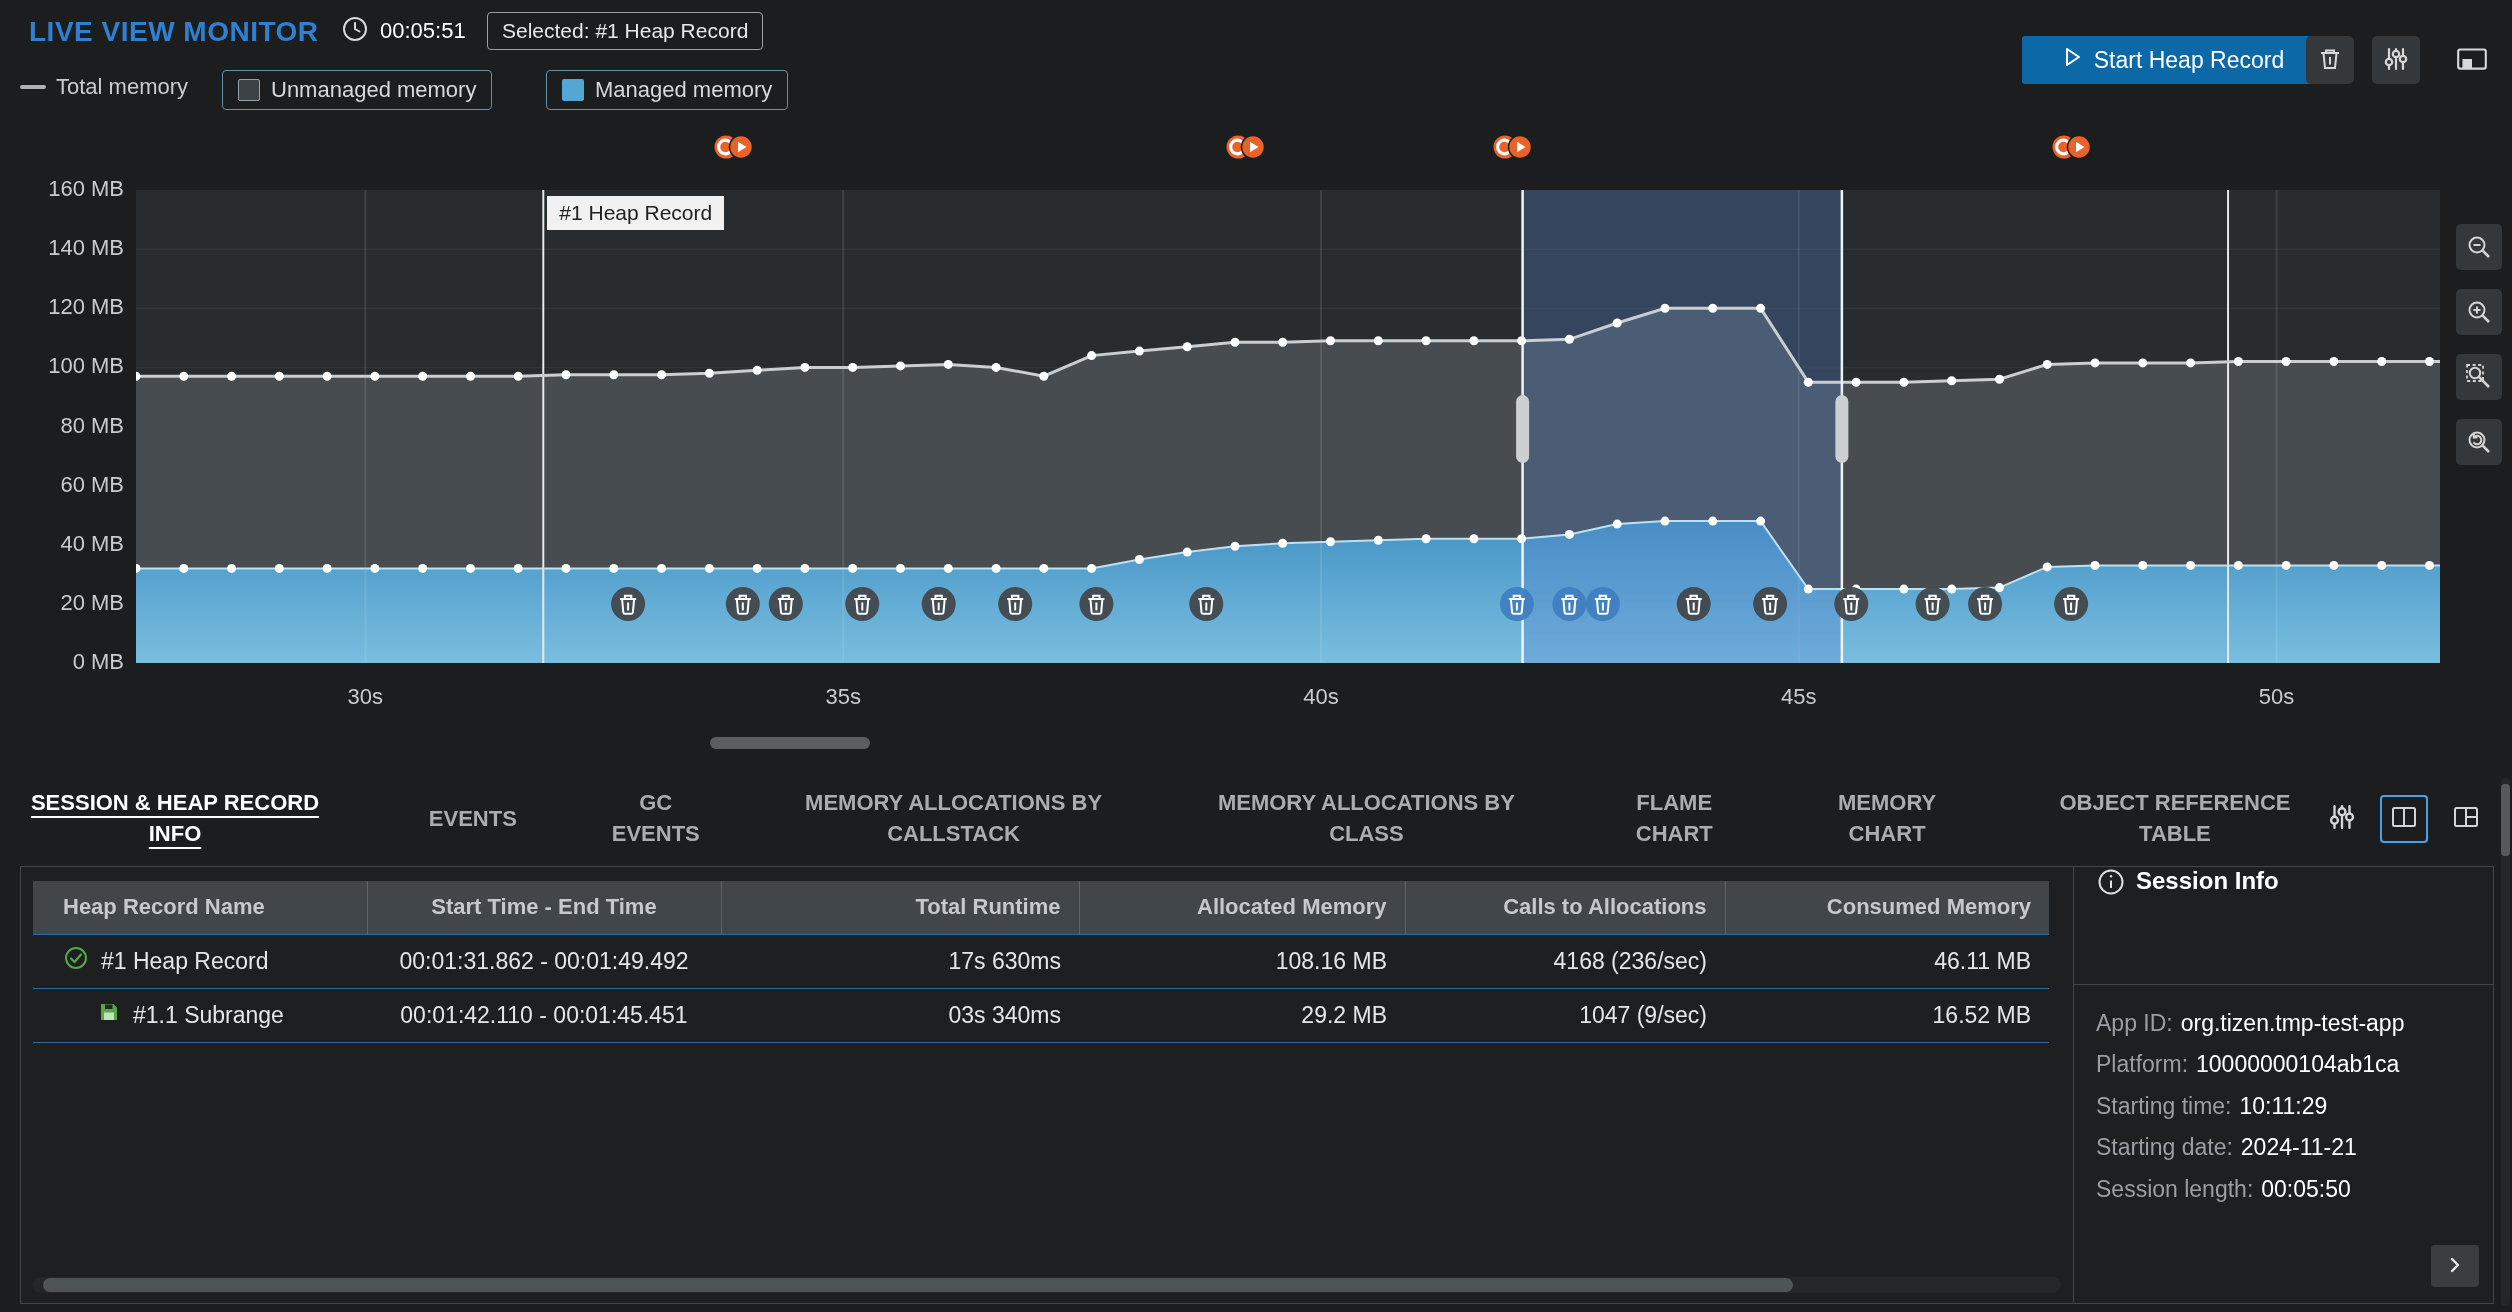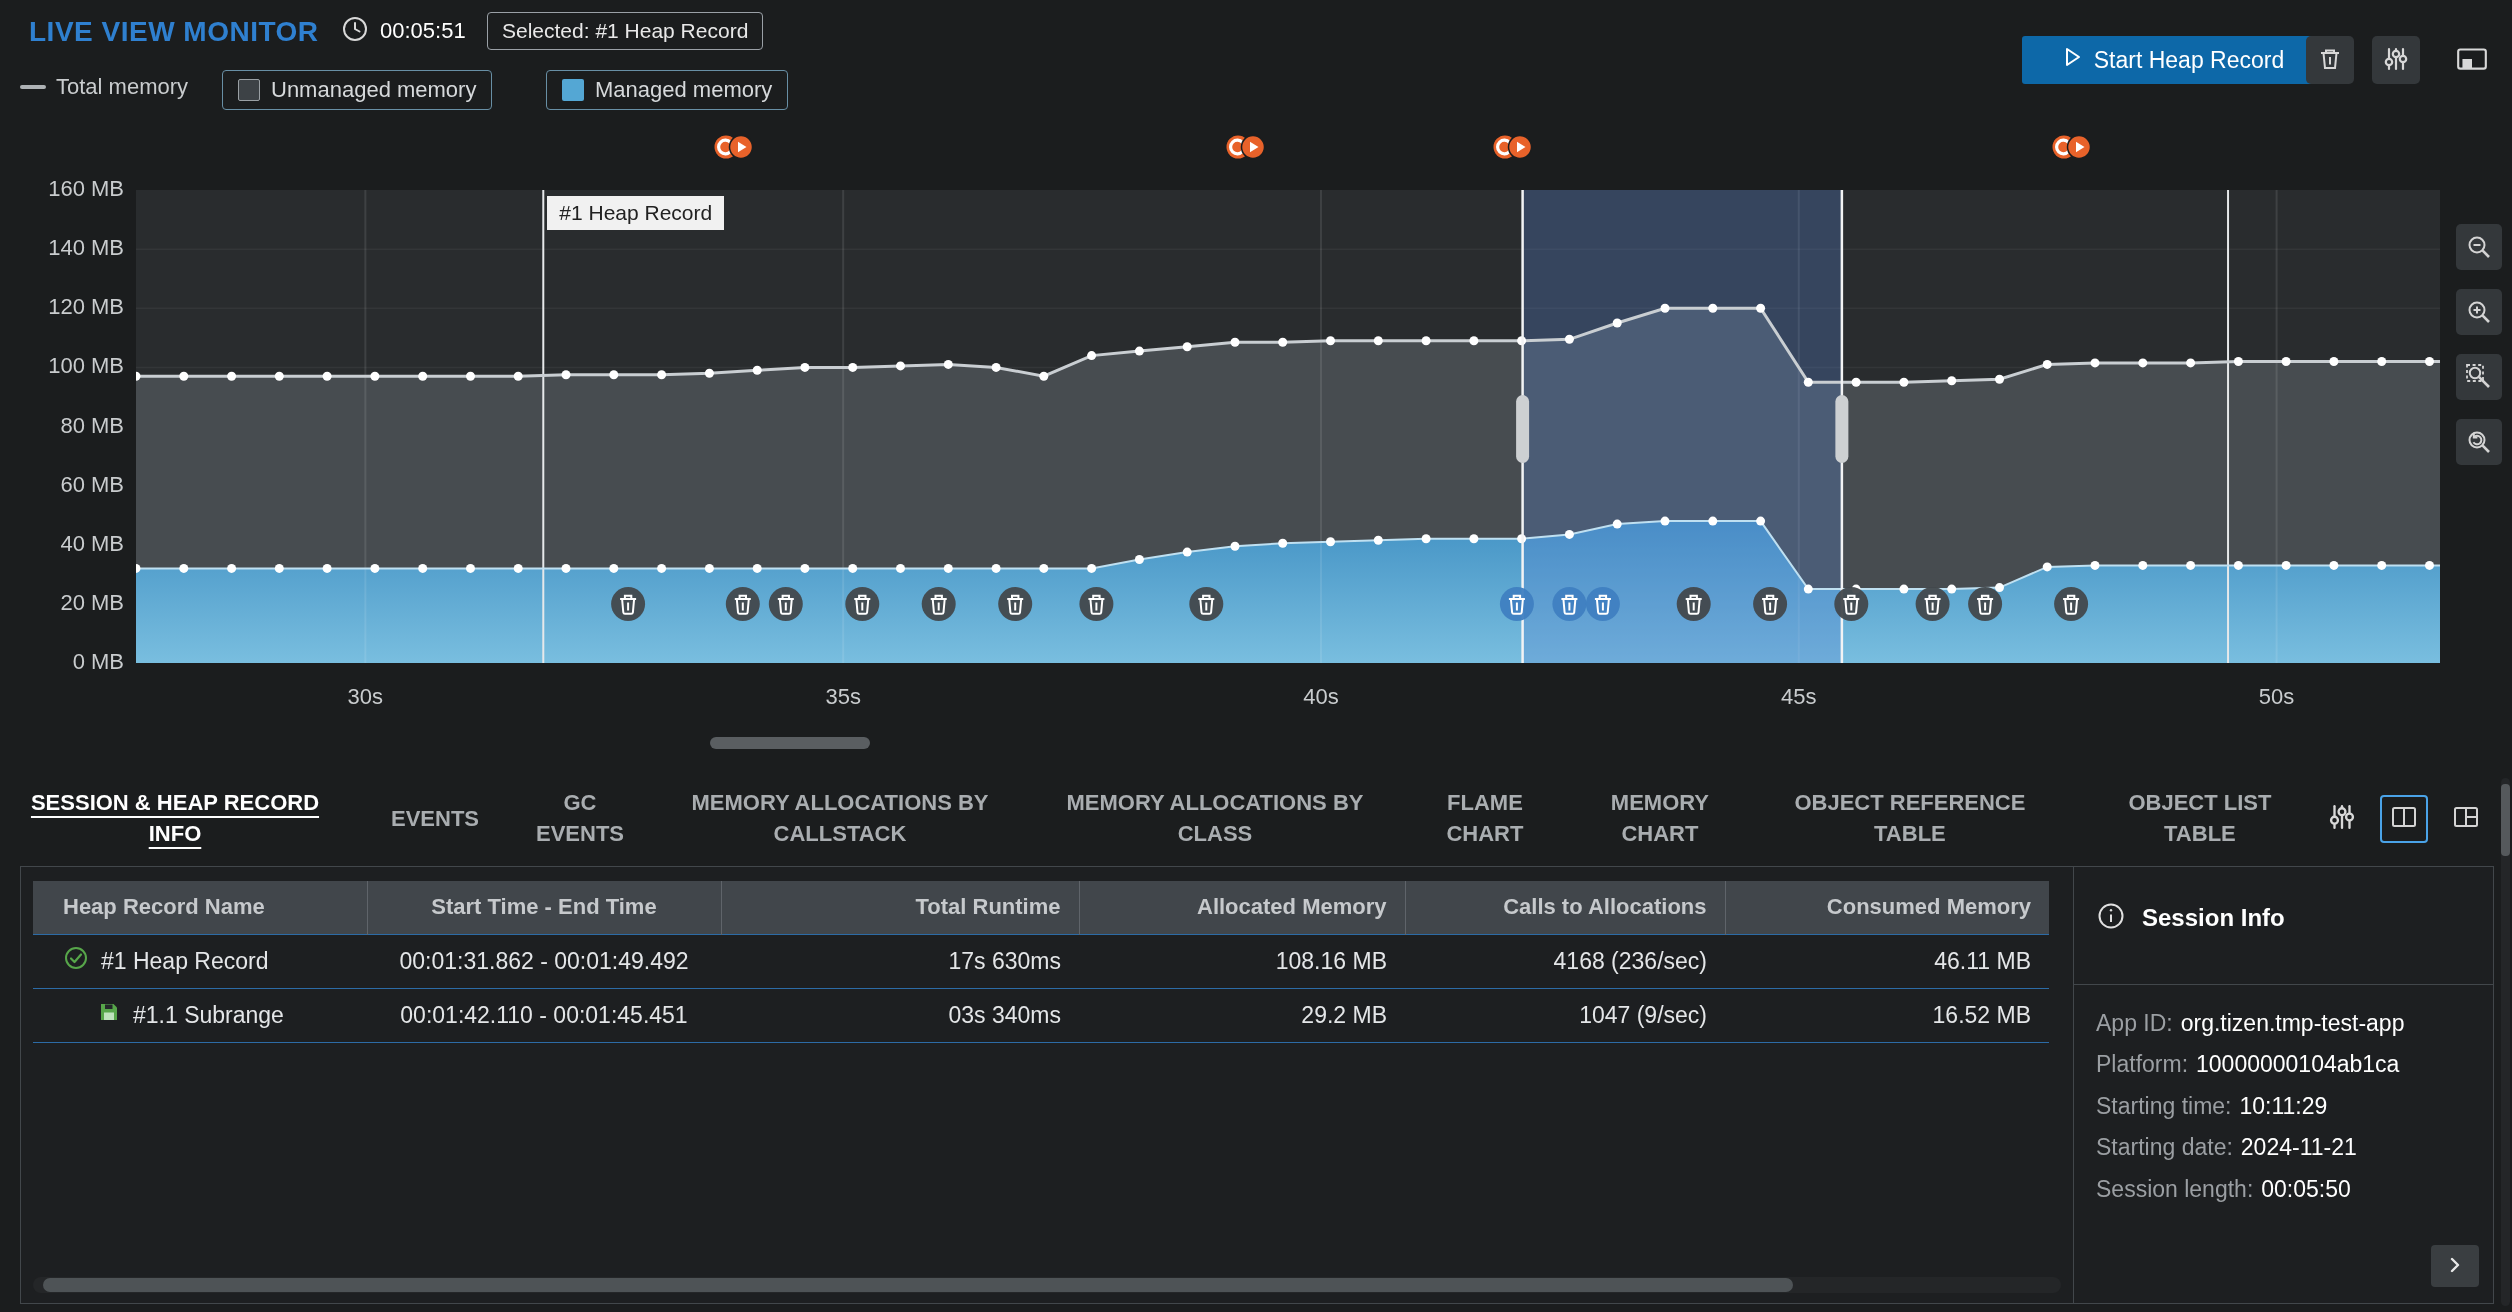--- a/index.html
+++ b/index.html
@@ -65,21 +65,21 @@
   th.al-center, td.al-center { text-align:center; }
   th.al-right, td.al-right { text-align:right; }
   tbody tr { border-top:1.5px solid #2c6ba6; cursor:pointer; }
   tbody tr:last-child { border-bottom:1.5px solid #2c6ba6; }
   .name-cell { display:flex; align-items:center; gap:12px; }
   .name-cell.indent { padding-left:34px; }
   .h-scrollbar { position:absolute; left:12px; bottom:10px; width:2028px; height:16px; background:#242628; border-radius:8px; }
   .h-scrollbar .thumb { position:absolute; left:10px; top:1px; width:1750px; height:14px; background:#4e5356; border-radius:7px; cursor:pointer; }
 
   .session-panel { width:420px; flex:0 0 auto; border-left:1.5px solid #42474b; position:relative; }
-  .session-head { height:118px; display:flex; align-items:center; gap:16px; padding:0 22px 16px 22px; border-bottom:1.5px solid #42474b; }
+  .session-head { height:118px; display:flex; align-items:flex-start; gap:10px; padding:0 22px 16px 22px; border-bottom:1.5px solid #42474b; }
   .session-title { font-size:24px; font-weight:600; color:#fff; }
   .session-items { padding:18px 22px; }
   .session-item { font-size:23px; line-height:1.8; white-space:nowrap; }
   .session-item .lbl { color:#9b9fa3; margin-right:8px; }
   .session-item .val { color:#fff; }
   .chevron-btn { position:absolute; right:14px; bottom:16px; width:48px; height:42px; background:#3a3e41; border:none; border-radius:4px; display:flex; align-items:center; justify-content:center; cursor:pointer; }
 
   .v-scrollbar { position:absolute; right:2px; top:778px; width:9px; height:528px; background:#242628; border-radius:5px; }
   .v-scrollbar .thumb { position:absolute; top:6px; left:0; width:9px; height:72px; background:#55595c; border-radius:4px; cursor:pointer; }
 </style>
@@ -511,21 +511,20 @@
   <div class="tabbar">
     <div class="tabs" id="tabs">
         <div class="tab active">SESSION &amp; HEAP RECORD INFO</div>
         <div class="tab">EVENTS</div>
         <div class="tab">GC EVENTS</div>
         <div class="tab">MEMORY ALLOCATIONS BY CALLSTACK</div>
         <div class="tab">MEMORY ALLOCATIONS BY CLASS</div>
         <div class="tab">FLAME CHART</div>
         <div class="tab">MEMORY CHART</div>
         <div class="tab">OBJECT REFERENCE TABLE</div>
-        <div class="tab">OBJECT LIST TABLE</div>
       </div>
     <div class="tab-icons">
       <div class="tab-icon-btn">
         <span><svg width="30" height="30" viewBox="0 0 28 28" stroke="#d8d8d8" stroke-width="2.2" stroke-linecap="round" fill="#1b1d1e">
               <line x1="7" y1="4" x2="7" y2="24"></line>
               <line x1="14" y1="4" x2="14" y2="24"></line>
               <line x1="21" y1="4" x2="21" y2="24"></line>
               <circle cx="7" cy="17" r="3.2"></circle>
               <circle cx="14" cy="9" r="3.2"></circle>
               <circle cx="21" cy="14" r="3.2"></circle>

